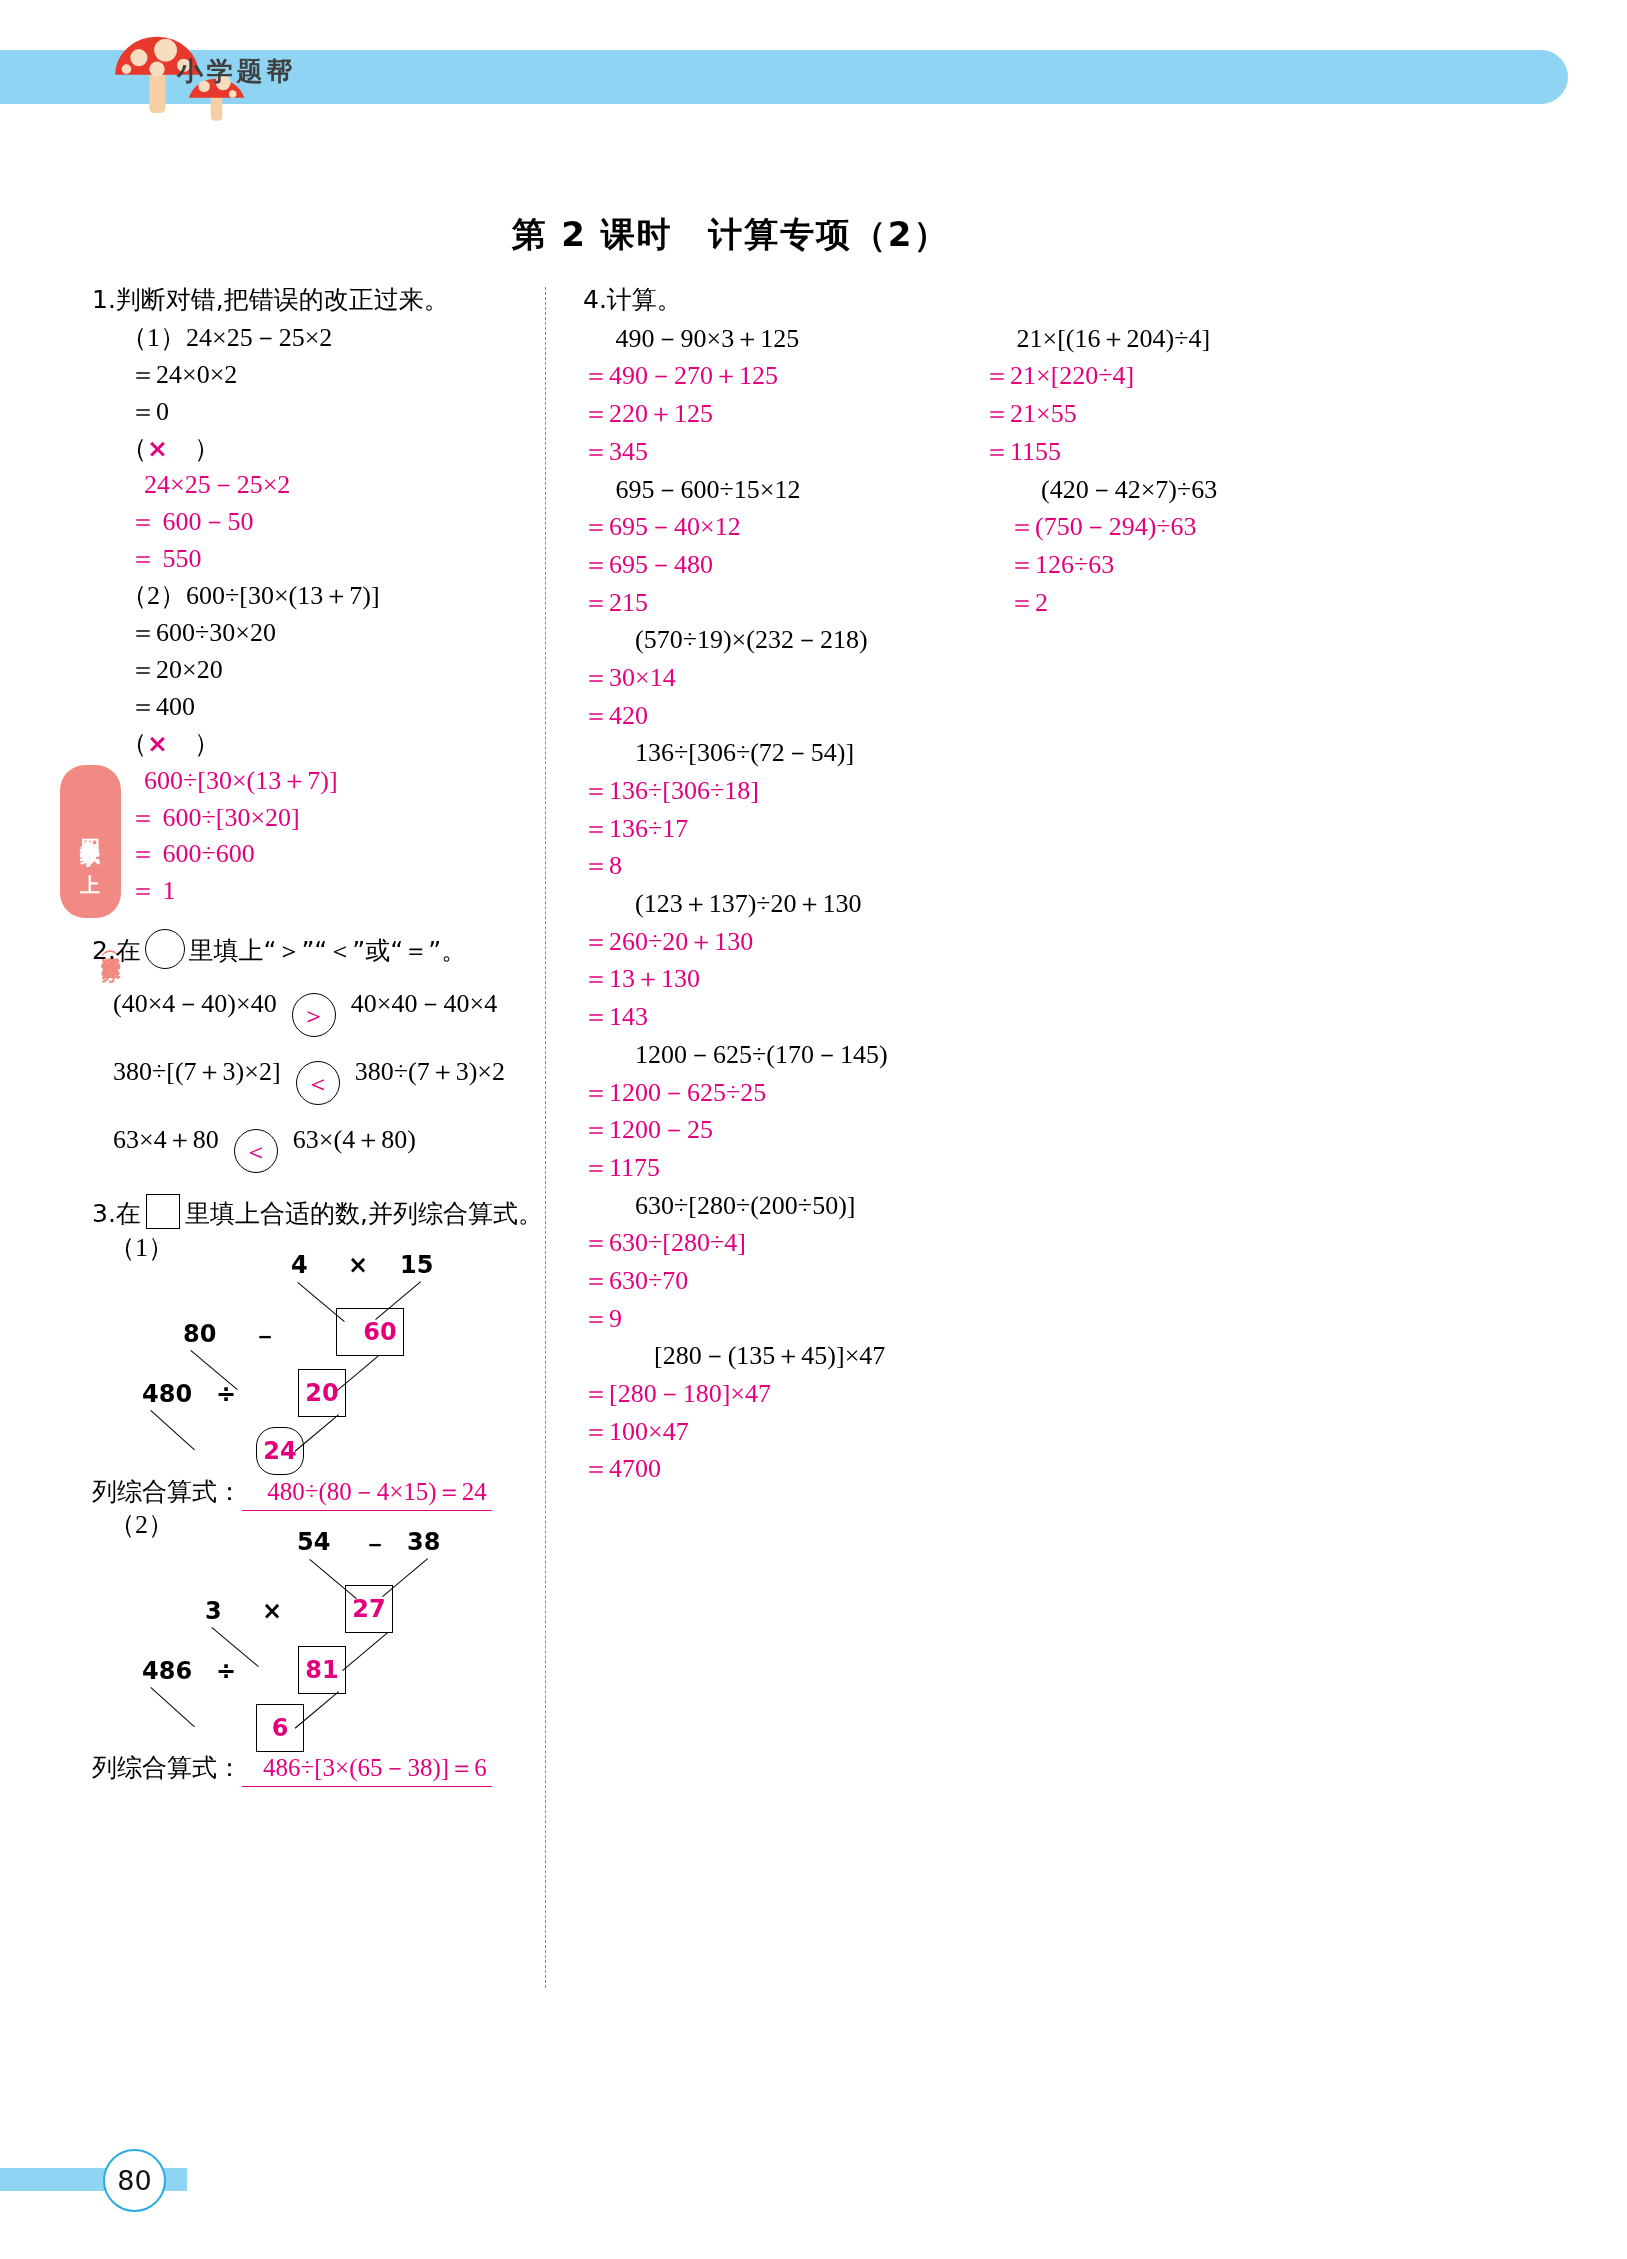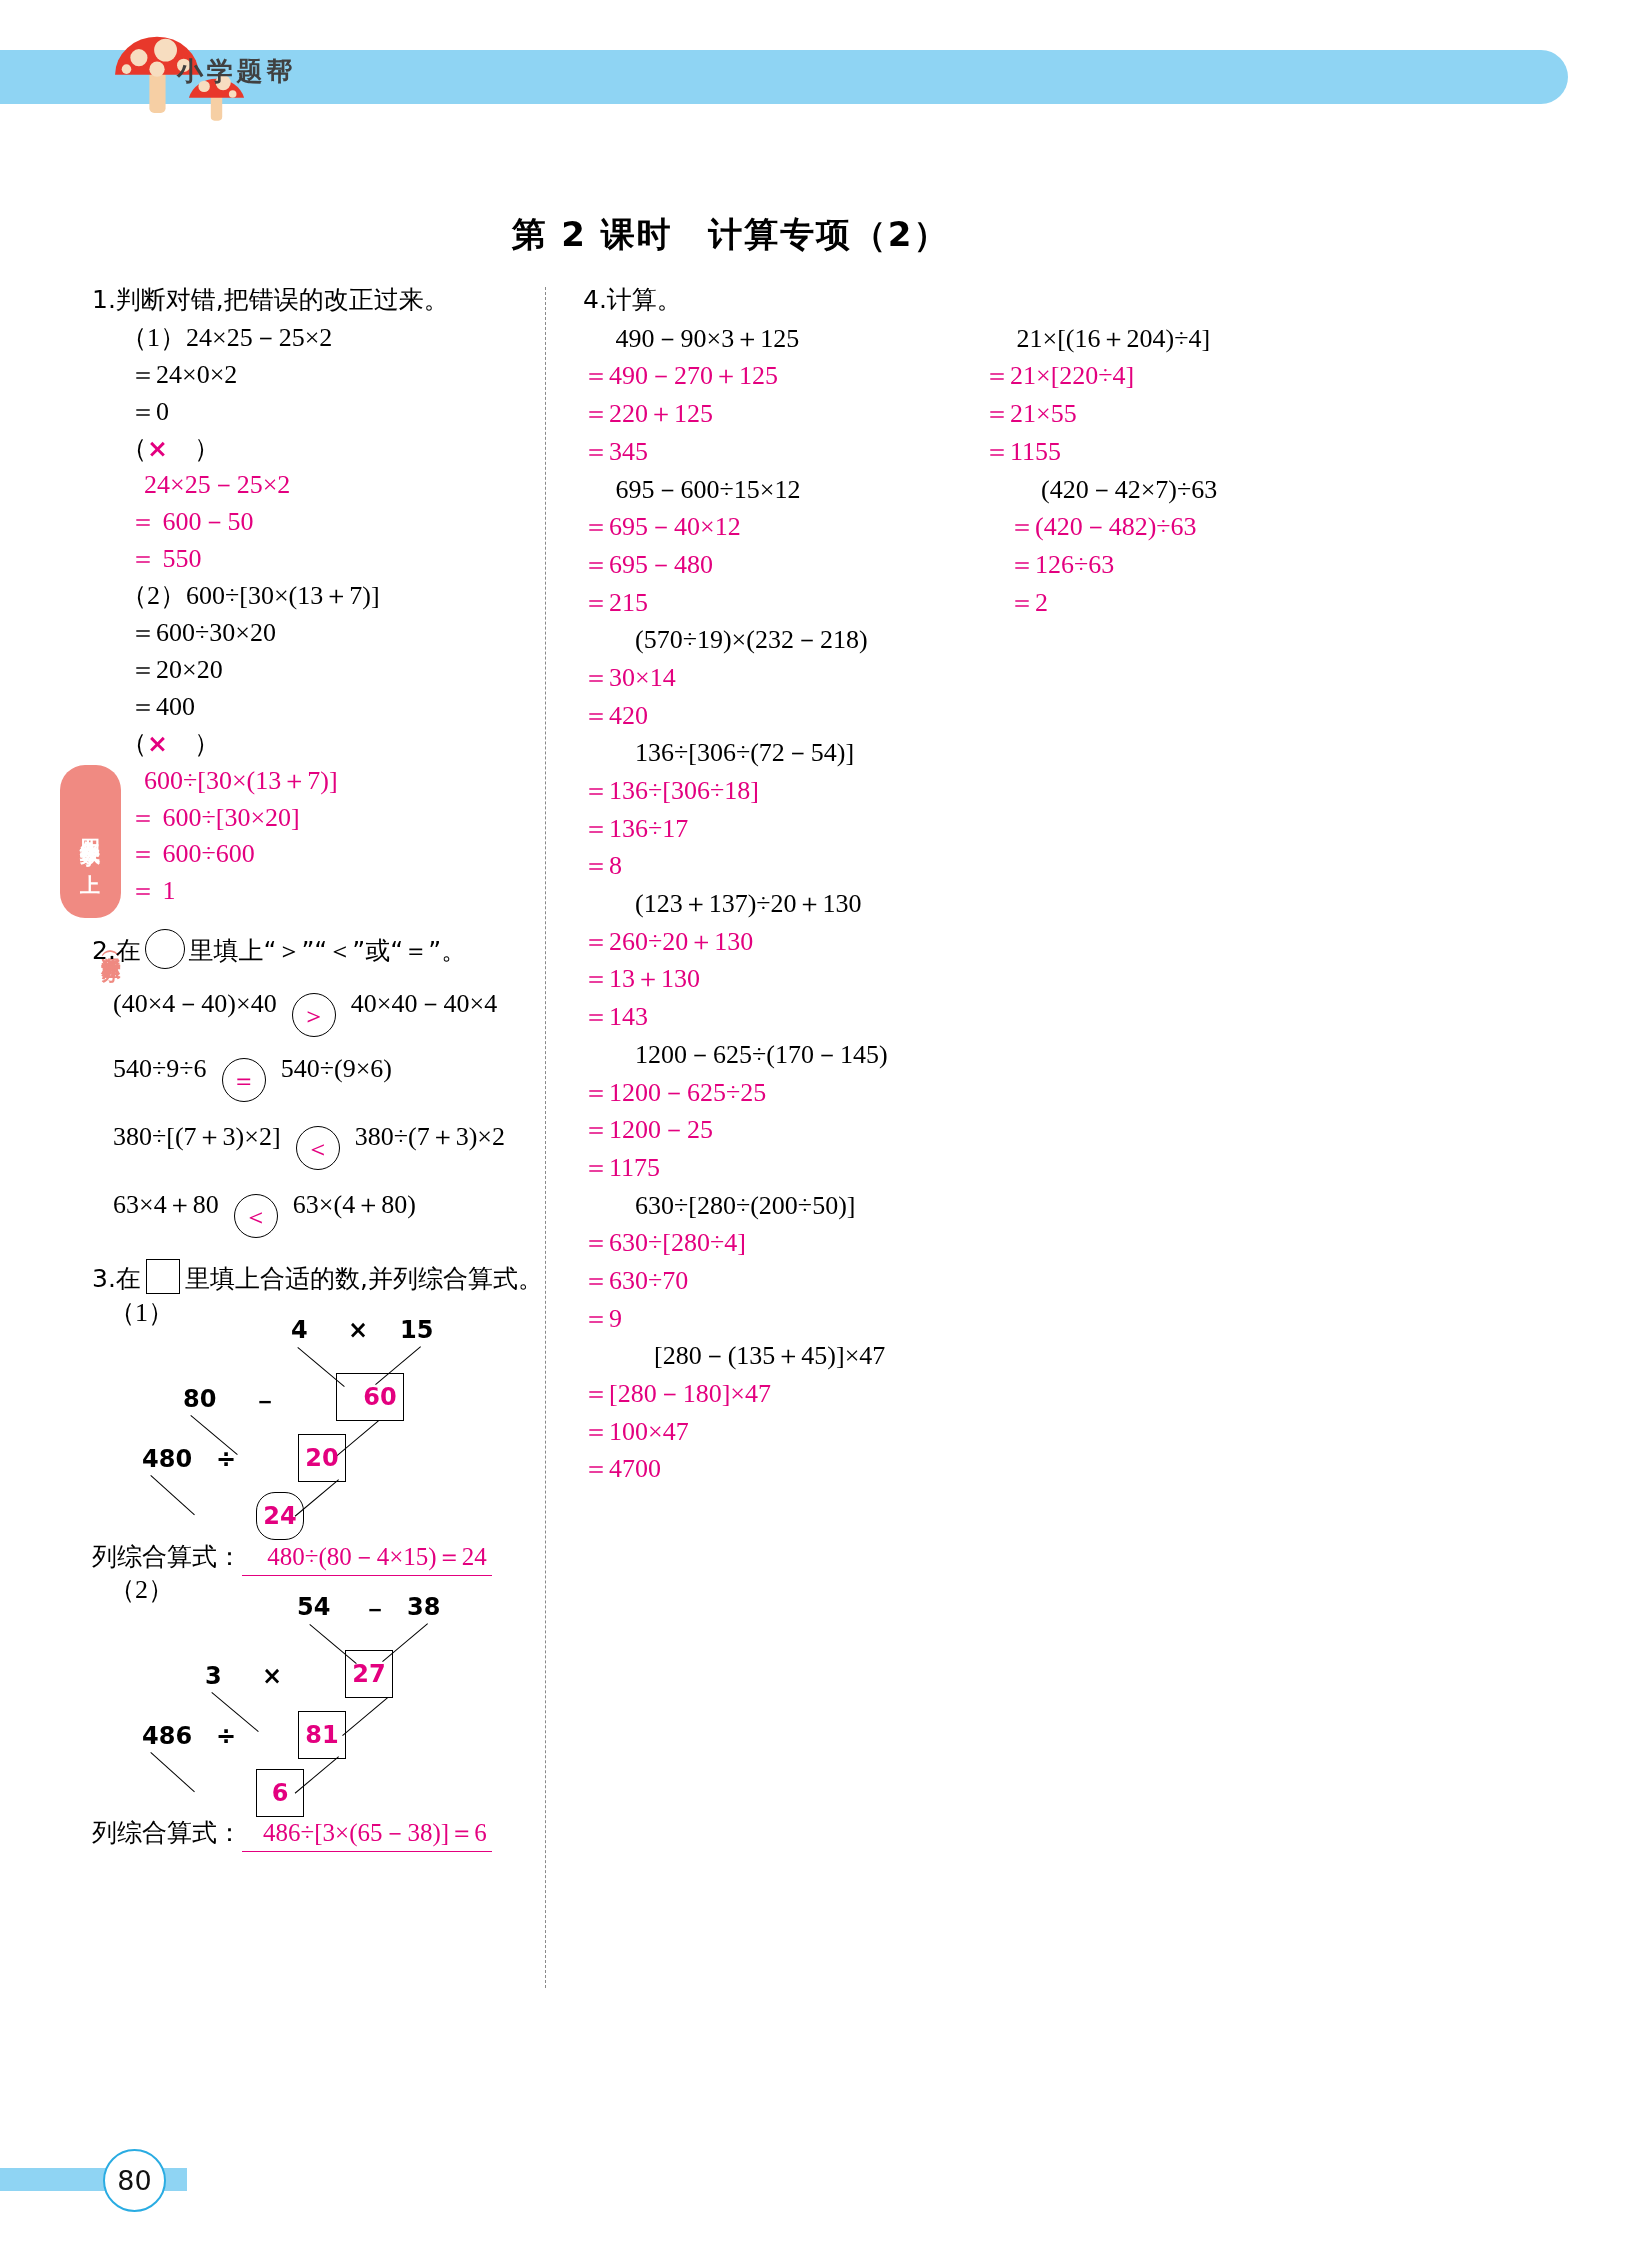--- a/index.html
+++ b/index.html
@@ -269,25 +269,20 @@
   </div>
 
   <div class="qhead" style="margin-top:19px;">
     <span>2.在</span><span class="inline-circle"></span><span>里填上“＞”“＜”或“＝”。</span>
   </div>
 
   <div class="q2row">
     <span>(40×4－40)×40</span>
     <span class="cmp-circle">＞</span>
     <span>40×40－40×4</span>
-  </div>
-  <div class="q2row">
-    <span>540÷9÷6</span>
-    <span class="cmp-circle">＝</span>
-    <span>540÷(9×6)</span>
   </div>
   <div class="q2row">
     <span>380÷[(7＋3)×2]</span>
     <span class="cmp-circle">＜</span>
     <span>380÷(7＋3)×2</span>
   </div>
   <div class="q2row">
     <span>63×4＋80</span>
     <span class="cmp-circle">＜</span>
     <span>63×(4＋80)</span>
@@ -377,21 +372,21 @@
 
   <div class="calc-pair">
     <div class="calc-cell">
       <div class="expr head">695－600÷15×12</div>
       <div class="expr ink">＝695－40×12</div>
       <div class="expr ink">＝695－480</div>
       <div class="expr ink">＝215</div>
     </div>
     <div class="calc-cell wide">
       <div class="expr head" style="padding-left:57px;">(420－42×7)÷63</div>
-      <div class="expr ink" style="padding-left:25px;">＝(420－482)÷63</div>
+      <div class="expr ink" style="padding-left:25px;">＝(750－294)÷63</div>
       <div class="expr ink" style="padding-left:25px;">＝126÷63</div>
       <div class="expr ink" style="padding-left:25px;">＝2</div>
     </div>
   </div>
 
   <div>
     <div class="expr head" style="padding-left:52px;">(570÷19)×(232－218)</div>
     <div class="expr ink">＝30×14</div>
     <div class="expr ink">＝420</div>
   </div>

